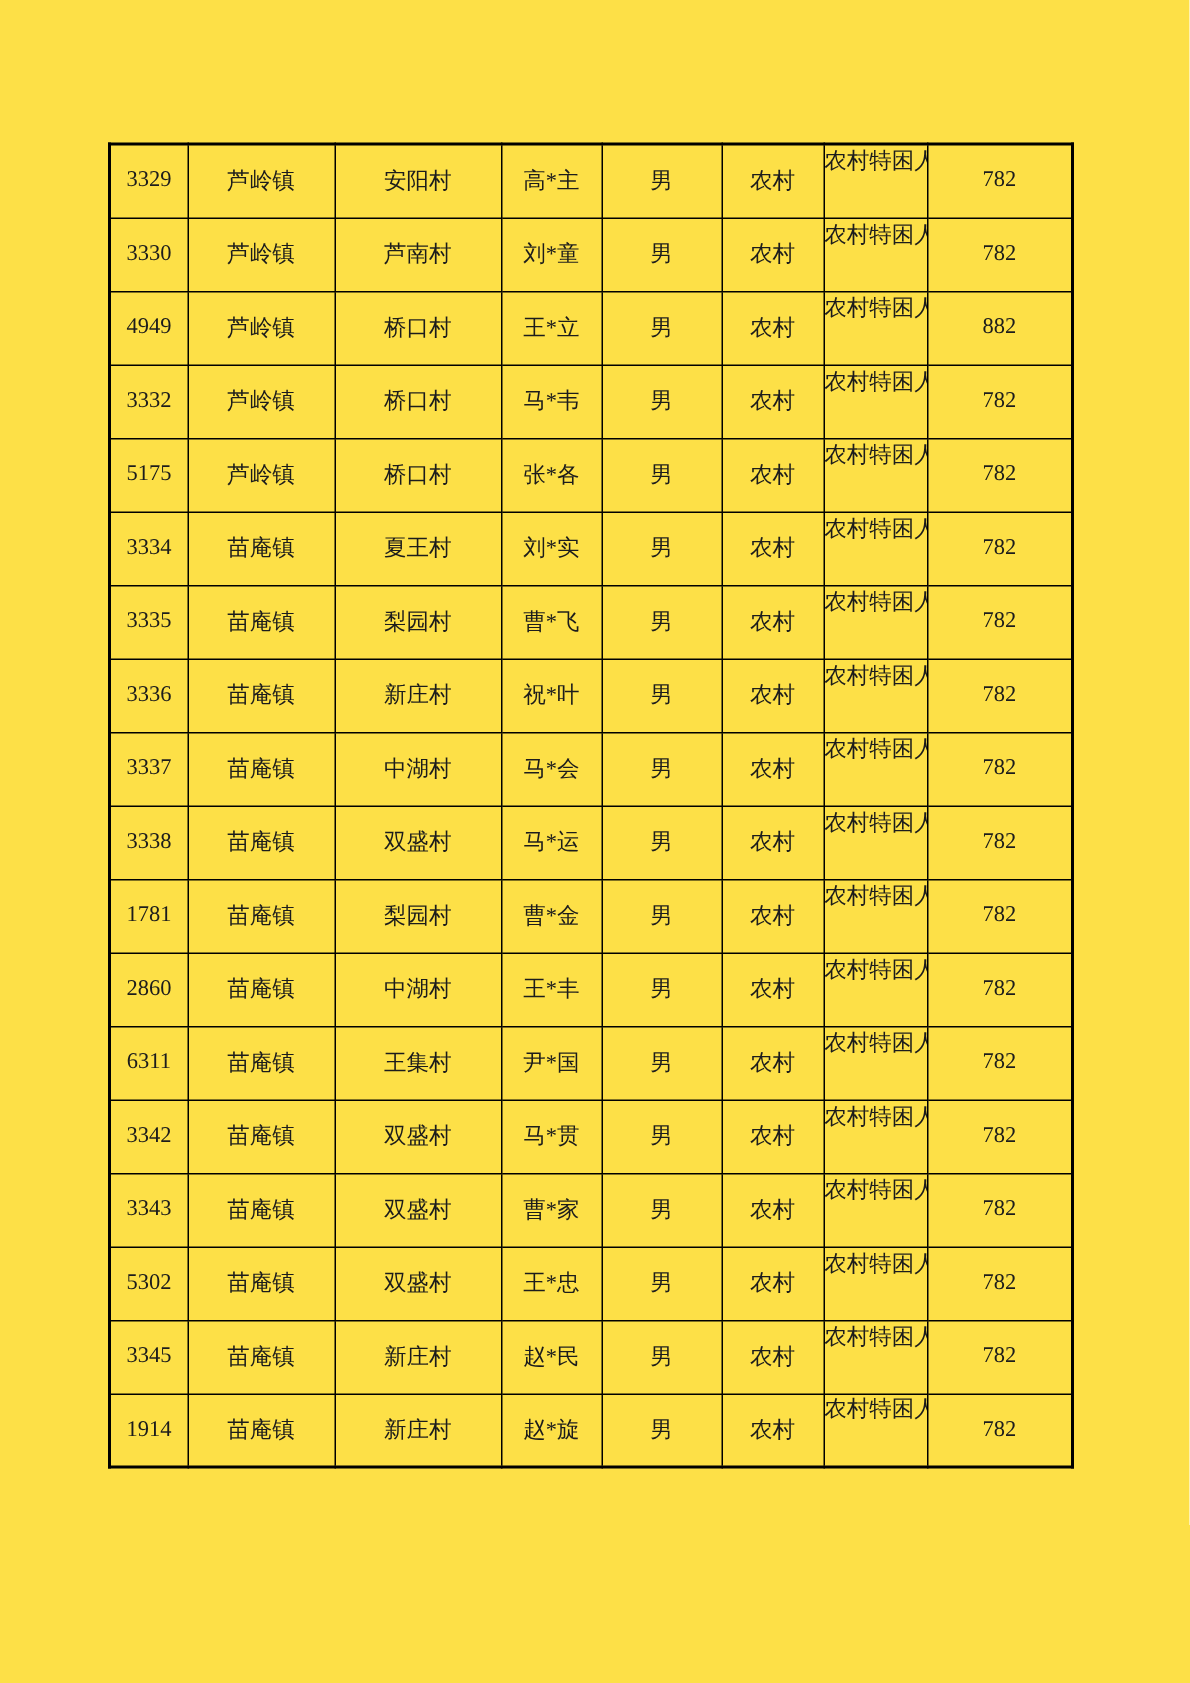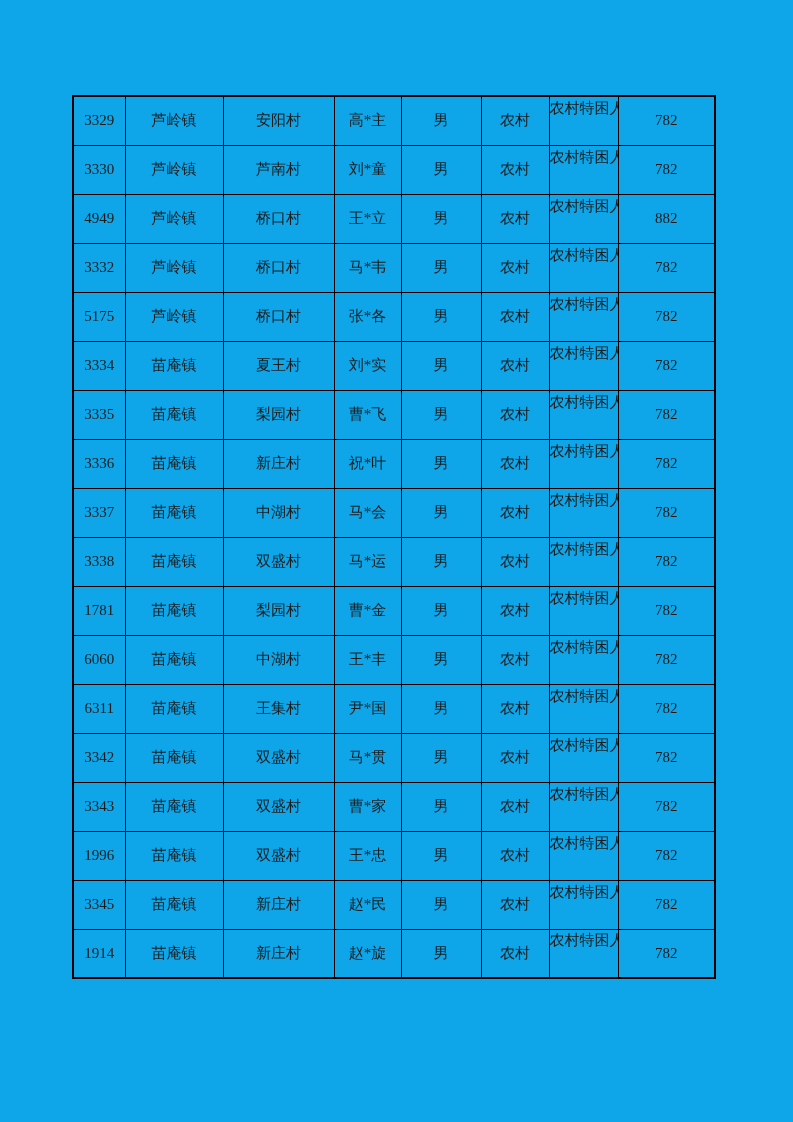--- a/index.html
+++ b/index.html
@@ -4,21 +4,21 @@
 <style>
   html, body {
     margin: 0;
     padding: 0;
     background: #ffffff;
   }
   .page {
     position: relative;
     width: 793px;
     height: 1122px;
-    background: #0ea5e9;
+    background: #fde047;
     overflow: hidden;
     font-family: "Liberation Serif", "DejaVu Serif", serif;
     color: #1c1c1c;
   }
   table.data-table {
     position: absolute;
     left: 72px;
     top: 95px;
     width: 642px;
     border-collapse: collapse;
@@ -203,21 +203,21 @@
     <td class="cell-village">梨园村</td>
     <td class="cell-name">曹*金</td>
     <td class="cell-gender">男</td>
     <td class="cell-residence">农村</td>
     <td class="cell-category cell-category-wrap">
       <div class="clip">农村特困人员分散供养</div>
     </td>
     <td class="cell-amount">782</td>
   </tr>
         <tr>
-    <td class="cell-seq">6060</td>
+    <td class="cell-seq">2860</td>
     <td class="cell-town">苗庵镇</td>
     <td class="cell-village">中湖村</td>
     <td class="cell-name">王*丰</td>
     <td class="cell-gender">男</td>
     <td class="cell-residence">农村</td>
     <td class="cell-category cell-category-wrap">
       <div class="clip">农村特困人员分散供养</div>
     </td>
     <td class="cell-amount">782</td>
   </tr>
@@ -251,21 +251,21 @@
     <td class="cell-village">双盛村</td>
     <td class="cell-name">曹*家</td>
     <td class="cell-gender">男</td>
     <td class="cell-residence">农村</td>
     <td class="cell-category cell-category-wrap">
       <div class="clip">农村特困人员分散供养</div>
     </td>
     <td class="cell-amount">782</td>
   </tr>
         <tr>
-    <td class="cell-seq">1996</td>
+    <td class="cell-seq">5302</td>
     <td class="cell-town">苗庵镇</td>
     <td class="cell-village">双盛村</td>
     <td class="cell-name">王*忠</td>
     <td class="cell-gender">男</td>
     <td class="cell-residence">农村</td>
     <td class="cell-category cell-category-wrap">
       <div class="clip">农村特困人员分散供养</div>
     </td>
     <td class="cell-amount">782</td>
   </tr>

